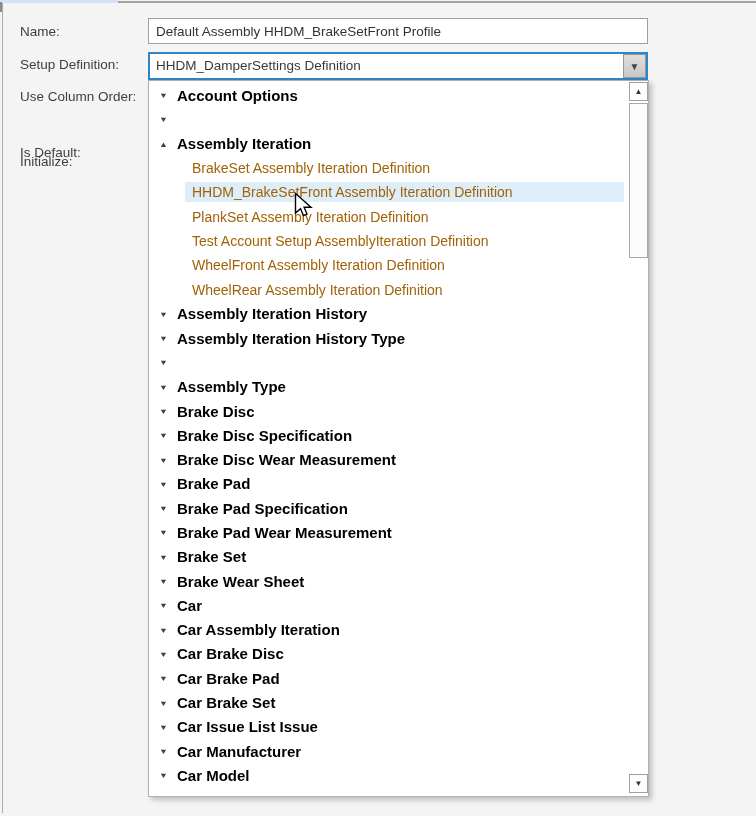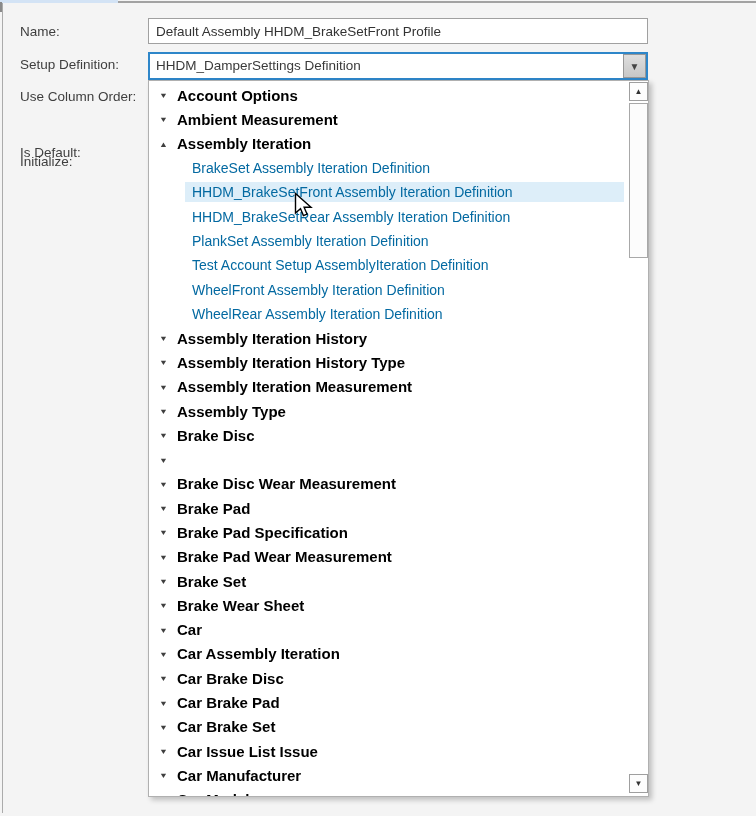--- a/index.html
+++ b/index.html
@@ -67,21 +67,21 @@
   }
   .row { height:24.3px; display:flex; align-items:center; white-space:nowrap; }
   .row .tri {
     width:13px; margin-left:8px; text-align:center;
     font-size:9px; color:#3f3f3f; transform:scaleY(0.85);
   }
   .row.cat .row-label {
     margin-left:7px; font-weight:bold; font-size:15px; color:#000000;
   }
   .row.child { padding-left:36px; }
-  .row.child .row-label { font-size:14px; color:#0369a1; padding:2px 7px; }
+  .row.child .row-label { font-size:14px; color:#a16207; padding:2px 7px; }
   .row.child.selected .row-label { background:#ddeef9; flex:1; margin-right:5px; }
 
   
   .scrollbar {
     position:absolute; right:0; top:0; bottom:0; width:19px; background:#fff;
   }
   .sb-btn {
     position:absolute; left:0; width:19px; height:19px;
     border:1px solid #9f9f9f; background:#fdfdfd;
     display:flex; align-items:center; justify-content:center;
@@ -122,40 +122,35 @@
   </div>
 
   <div class="popup">
     <div class="tree">
         <div class="row cat">
     <span class="tri">▼</span>
     <span class="row-label">Account Options</span>
   </div>
         <div class="row cat">
     <span class="tri">▼</span>
-    <span class="row-label">Ambient Measurement</span>
   </div>
         <div class="row cat">
     <span class="tri">▲</span>
     <span class="row-label">Assembly Iteration</span>
   </div>
         <div class="row child">
 
     <span class="row-label">BrakeSet Assembly Iteration Definition</span>
   </div>
         <div class="row child selected">
 
     <span class="row-label">HHDM_BrakeSetFront Assembly Iteration Definition</span>
   </div>
         <div class="row child">
 
-    <span class="row-label">HHDM_BrakeSetRear Assembly Iteration Definition</span>
-  </div>
-        <div class="row child">
-
     <span class="row-label">PlankSet Assembly Iteration Definition</span>
   </div>
         <div class="row child">
 
     <span class="row-label">Test Account Setup AssemblyIteration Definition</span>
   </div>
         <div class="row child">
 
     <span class="row-label">WheelFront Assembly Iteration Definition</span>
   </div>
@@ -166,32 +161,32 @@
         <div class="row cat">
     <span class="tri">▼</span>
     <span class="row-label">Assembly Iteration History</span>
   </div>
         <div class="row cat">
     <span class="tri">▼</span>
     <span class="row-label">Assembly Iteration History Type</span>
   </div>
         <div class="row cat">
     <span class="tri">▼</span>
-    <span class="row-label">Assembly Iteration Measurement</span>
   </div>
         <div class="row cat">
     <span class="tri">▼</span>
     <span class="row-label">Assembly Type</span>
   </div>
         <div class="row cat">
     <span class="tri">▼</span>
     <span class="row-label">Brake Disc</span>
   </div>
         <div class="row cat">
     <span class="tri">▼</span>
+    <span class="row-label">Brake Disc Specification</span>
   </div>
         <div class="row cat">
     <span class="tri">▼</span>
     <span class="row-label">Brake Disc Wear Measurement</span>
   </div>
         <div class="row cat">
     <span class="tri">▼</span>
     <span class="row-label">Brake Pad</span>
   </div>
         <div class="row cat">

